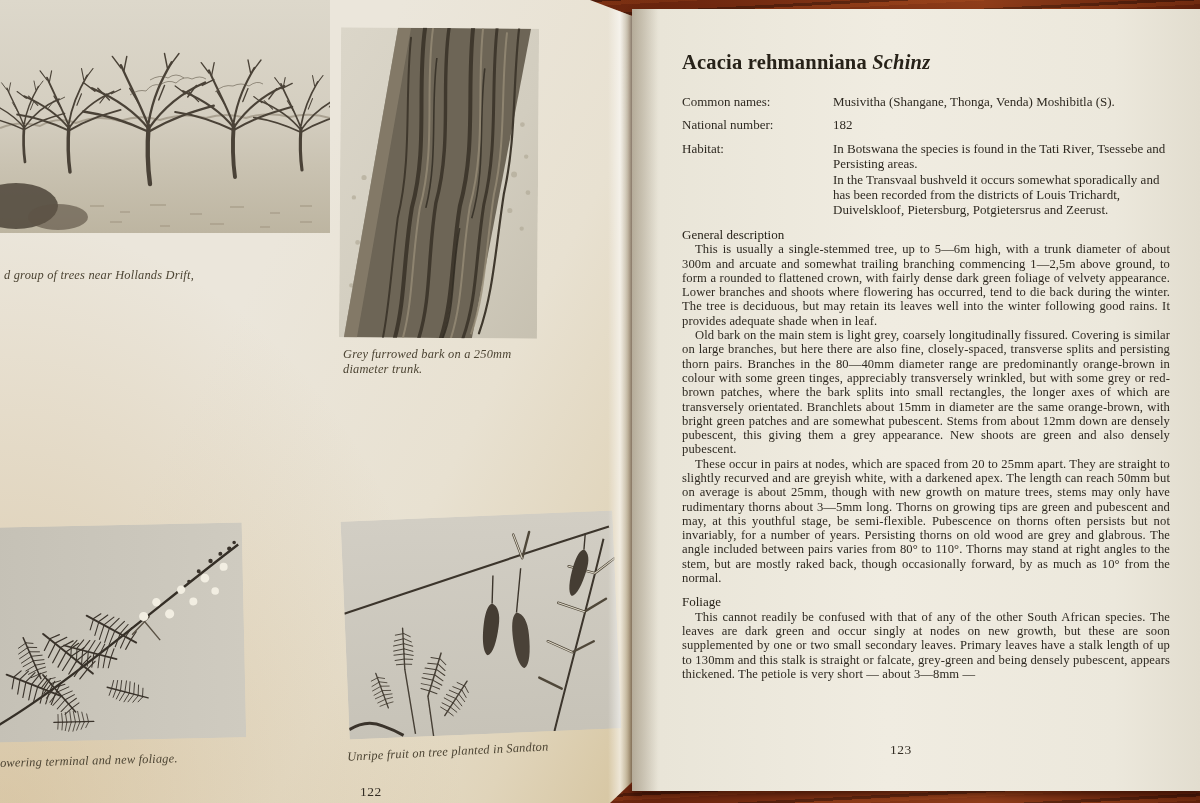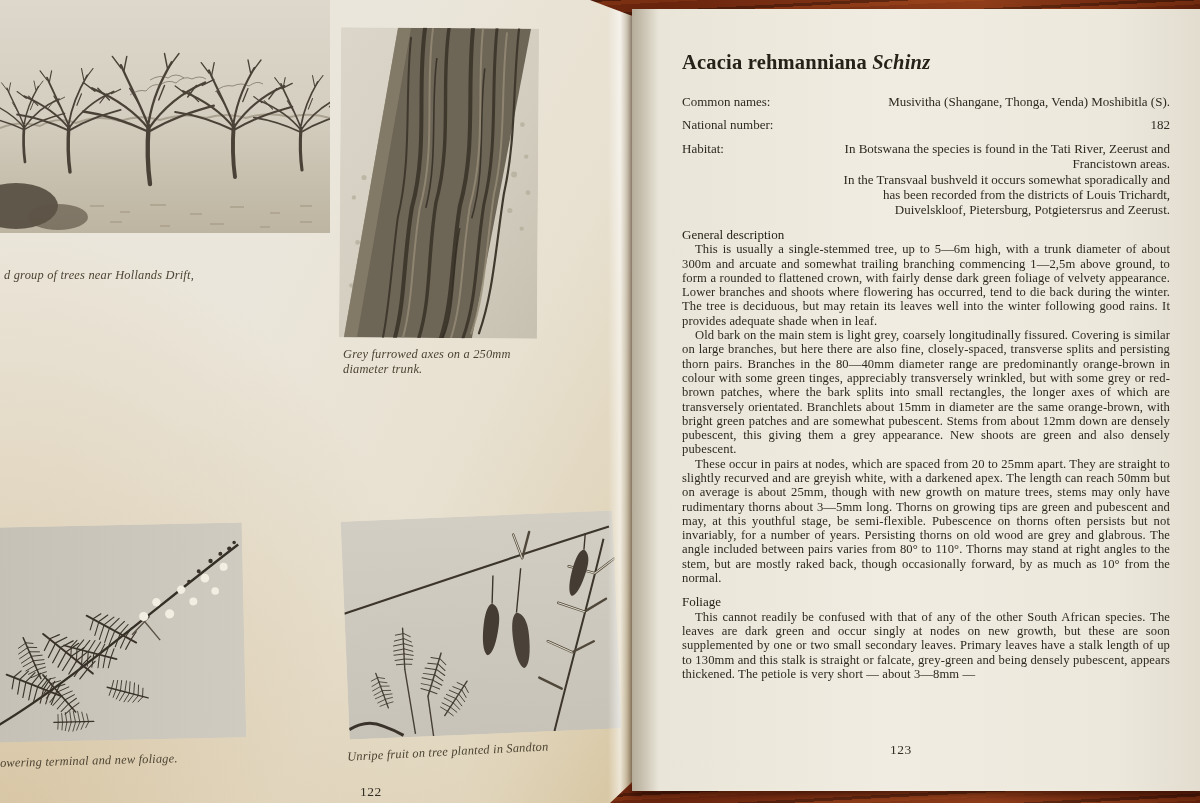--- a/index.html
+++ b/index.html
@@ -35,21 +35,21 @@
   .right-page::before{
     content:"";position:absolute;left:0;top:0;width:26px;height:100%;pointer-events:none;
     background:linear-gradient(90deg, rgba(115,100,75,.35), rgba(115,100,75,0));
   }
   .species-title{
     margin:0 0 20px 0;font-size:20.5px;font-weight:bold;letter-spacing:.2px;color:#272219;
   }
   .species-title em{}
   .info-row{display:flex;margin:0 0 8px 0;font-size:13px;line-height:15.4px;gap:36px;}
   .info-label{flex:0 0 115px;}
-  .info-value{flex:1;text-align:right;}
+  .info-value{flex:1;}
   .info-value p{margin:0;}
   .section h2{margin:10px 0 0 0;font-size:13px;line-height:14.4px;font-weight:normal;color:#272219;}
   .section p{
     margin:0;font-size:12.6px;line-height:14.3px;text-align:justify;text-indent:13px;
     letter-spacing:.1px;color:#2e2921;
   }
   .pagenum{position:absolute;font-size:13.5px;color:#332d24;letter-spacing:.5px;}
   .pagenum.right{left:258px;top:733px;}
   .pagenum.left{left:360px;top:768px;margin-top:16px;}
   
@@ -146,21 +146,21 @@
         <g fill="none" stroke="#2e2921" stroke-width="1.6" opacity="0.8">
           <path d="M96,30 C90,80 98,130 86,180 M144,40 C138,92 146,140 132,190 M120,200 C112,245 116,280 104,310"></path>
         </g>
         <g fill="none" stroke="#978c77" stroke-width="2" opacity="0.8">
           <path d="M92,0 C84,60 96,120 80,180 C72,232 74,272 64,310"></path>
           <path d="M142,0 C136,60 146,118 130,178 C122,230 124,272 112,310"></path>
           <path d="M166,4 C160,58 166,112 154,166 C146,222 146,266 132,306"></path>
         </g>
       </svg>
     </figure>
-    <div class="caption cap2">Grey furrowed axes on a 250mm diameter trunk.</div>
+    <div class="caption cap2">Grey furrowed bark on a 250mm diameter trunk.</div>
 
     <figure class="fig3">
       <svg width="250" height="215" viewBox="0 0 250 215">
         <defs>
           <g id="frA" fill="none" stroke="#3a332b" stroke-linecap="round">
             <path stroke-width="1.5" d="M0,0 L46,-10"></path>
             <path stroke-width="0.9" d="M5,-1 l-2,-9 M10,-2 l-3,-10 M15,-3 l-4,-11 M20,-4 l-4,-12 M25,-5 l-5,-12 M30,-6 l-5,-12 M35,-7 l-5,-11 M40,-8 l-4,-9 M5,-1 l1,8 M10,-2 l1,9 M15,-3 l0,10 M20,-4 l-1,11 M25,-5 l-1,11 M30,-6 l-2,10 M35,-7 l-2,9 M40,-8 l-2,7"></path>
           </g>
         </defs>
         <linearGradient id="bg3" x1="0" y1="0" x2="1" y2="0">
@@ -248,21 +248,21 @@
         <div class="info-label">Common names:</div>
         <div class="info-value">Musivitha (Shangane, Thonga, Venda) Moshibitla (S).</div>
       </div>
       <div class="info-row">
         <div class="info-label">National number:</div>
         <div class="info-value">182</div>
       </div>
       <div class="info-row">
         <div class="info-label">Habitat:</div>
         <div class="info-value">
-          <p>In Botswana the species is found in the Tati River, Zeerust and Francistown areas.</p>
+          <p>In Botswana the species is found in the Tati River, Tsessebe and Persisting areas.</p>
           <p>In the Transvaal bushveld it occurs somewhat sporadically and has been recorded from the districts of Louis Trichardt, Duivelskloof, Pietersburg, Potgietersrus and Zeerust.</p>
         </div>
       </div>
     </div>
 
     <div class="section">
       <h2>General description</h2>
       <p>This is usually a single-stemmed tree, up to 5—6m high, with a trunk diameter of about 300m and arcuate and somewhat trailing branching commencing 1—2,5m above ground, to form a rounded to flattened crown, with fairly dense dark green foliage of velvety appearance. Lower branches and shoots where flowering has occurred, tend to die back during the winter. The tree is deciduous, but may retain its leaves well into the winter following good rains. It provides adequate shade when in leaf.</p>
     </div>
 

